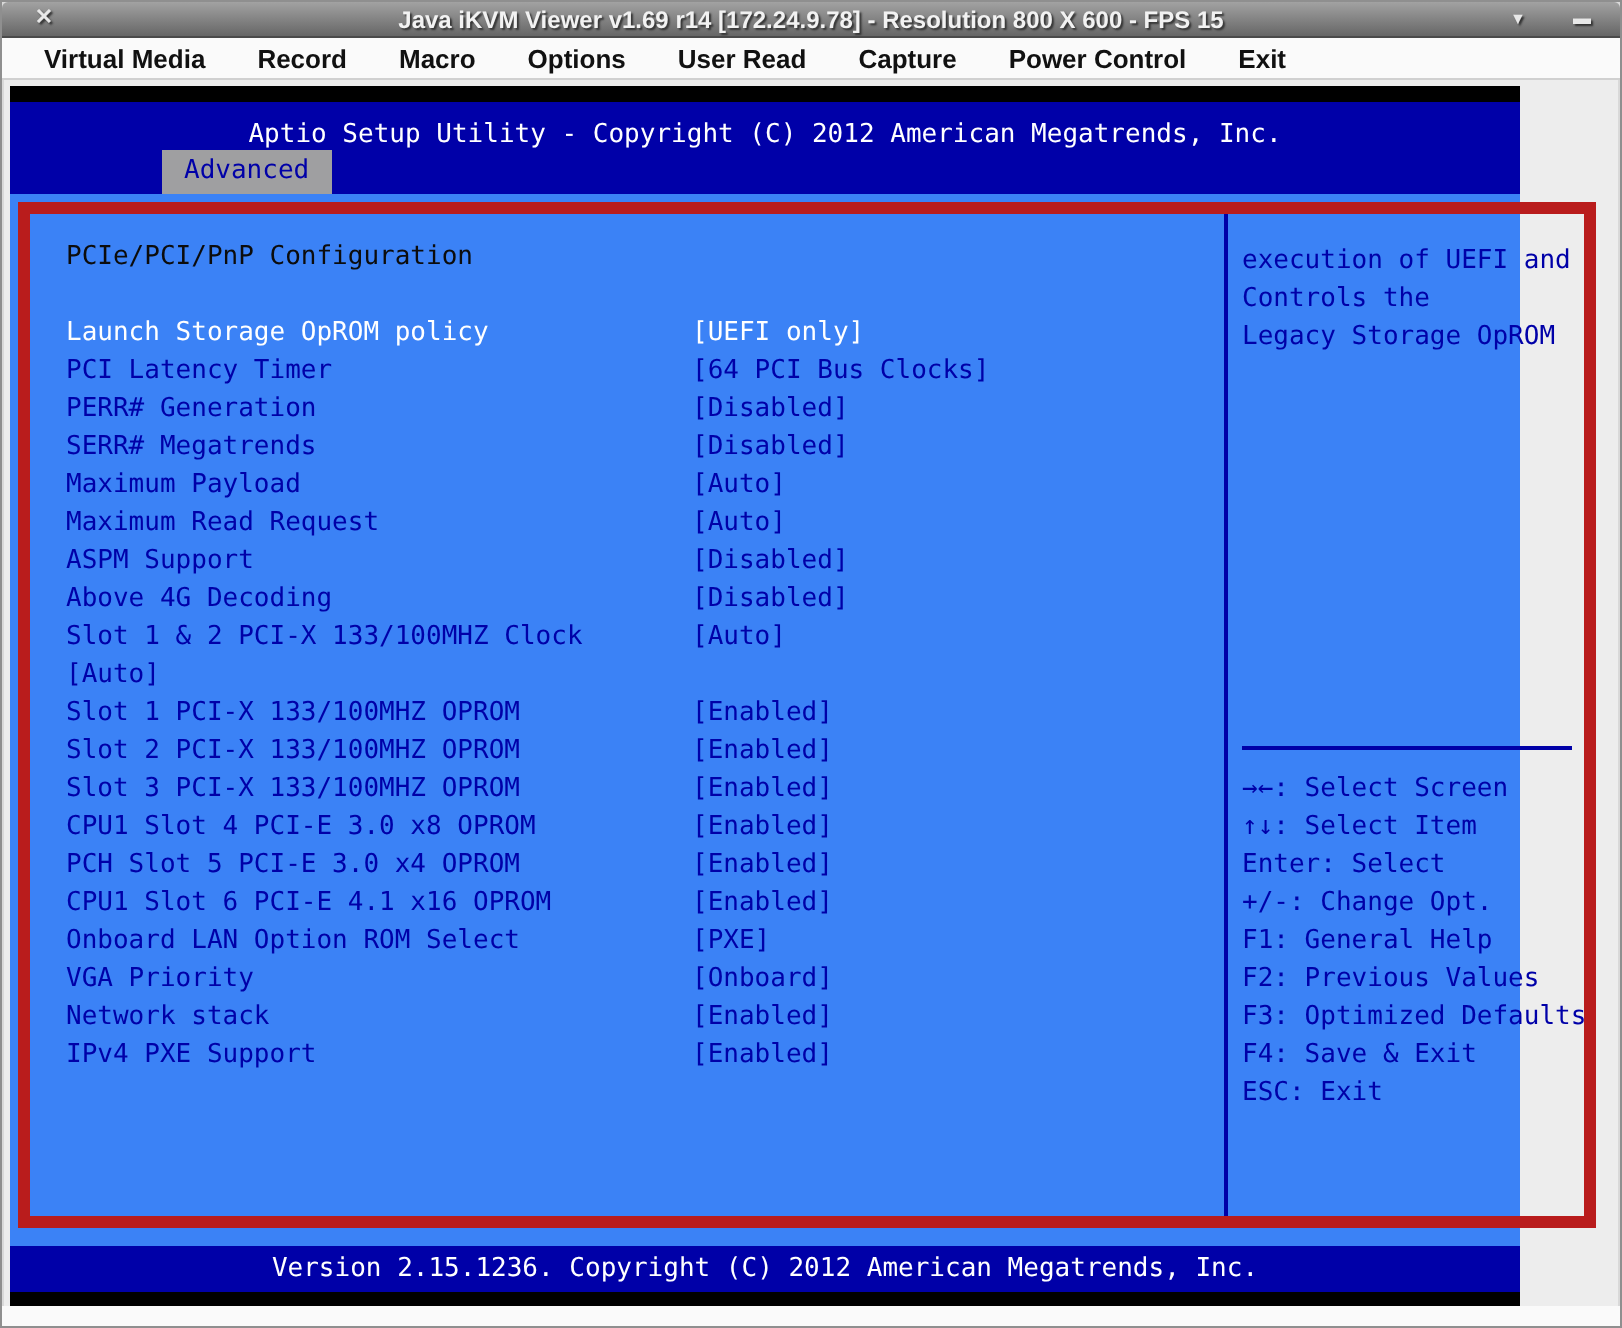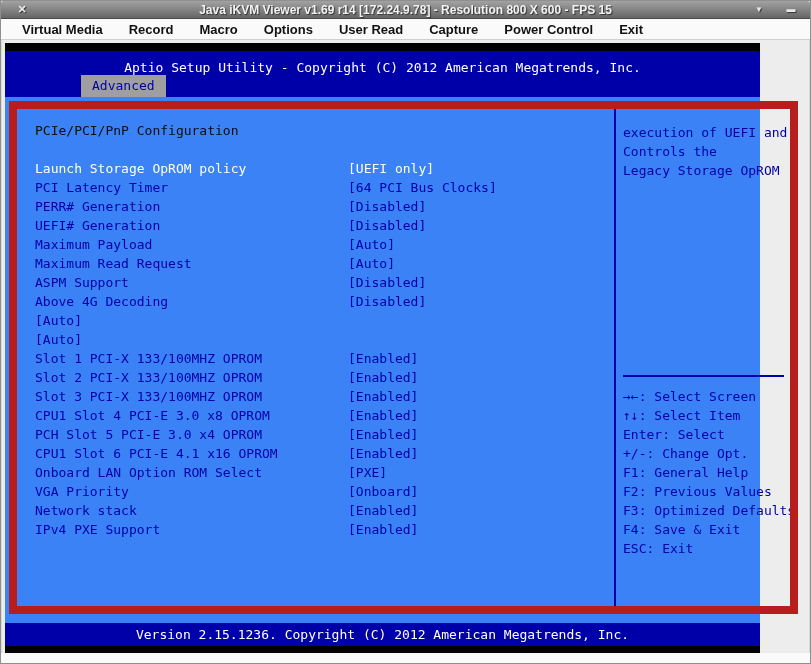--- a/index.html
+++ b/index.html
@@ -58,21 +58,21 @@
     background:#0000a8; color:#ffffff;
   }
   .bios-header-title { text-align:center; padding-top:7px; }
   .bios-tab {
     position:absolute; left:76px; bottom:0; height:22px; line-height:22px;
     padding:0 11px; background:#9f9fa1; color:#0000a8;
   }
 
   .panels {
     position:absolute; left:4px; top:58px; width:789px; height:513px;
-    border:8px solid #b91c1c;
+    border:6px solid #b91c1c;
     display:flex;
   }
   .main-panel {
     width:599px; border-right:2px solid #0000a8;
     padding:12px 0 0 18px; color:#0000a8;
   }
   .section-title { color:#0c0c0c; height:19px; }
   .section-spacer { height:19px; }
   .setting-row { display:flex; height:19px; color:#0000a8; }
   .setting-row.selected { color:#ffffff; }
@@ -138,40 +138,41 @@
             </div>
             <div class="setting-row">
               <span class="setting-label">PCI Latency Timer</span>
               <span class="setting-value">[64 PCI Bus Clocks]</span>
             </div>
             <div class="setting-row">
               <span class="setting-label">PERR# Generation</span>
               <span class="setting-value">[Disabled]</span>
             </div>
             <div class="setting-row">
-              <span class="setting-label">UEFI# Generation</span>
+              <span class="setting-label">SERR# Megatrends</span>
               <span class="setting-value">[Disabled]</span>
             </div>
             <div class="setting-row">
               <span class="setting-label">Maximum Payload</span>
               <span class="setting-value">[Auto]</span>
             </div>
             <div class="setting-row">
               <span class="setting-label">Maximum Read Request</span>
               <span class="setting-value">[Auto]</span>
             </div>
             <div class="setting-row">
               <span class="setting-label">ASPM Support</span>
               <span class="setting-value">[Disabled]</span>
             </div>
             <div class="setting-row">
               <span class="setting-label">Above 4G Decoding</span>
               <span class="setting-value">[Disabled]</span>
             </div>
             <div class="setting-row">
+              <span class="setting-label">Slot 1 &amp; 2 PCI-X 133/100MHZ Clock</span>
               <span class="setting-value">[Auto]</span>
             </div>
             <div class="setting-row">
               <span class="setting-value">[Auto]</span>
             </div>
             <div class="setting-row">
               <span class="setting-label">Slot 1 PCI-X 133/100MHZ OPROM</span>
               <span class="setting-value">[Enabled]</span>
             </div>
             <div class="setting-row">

